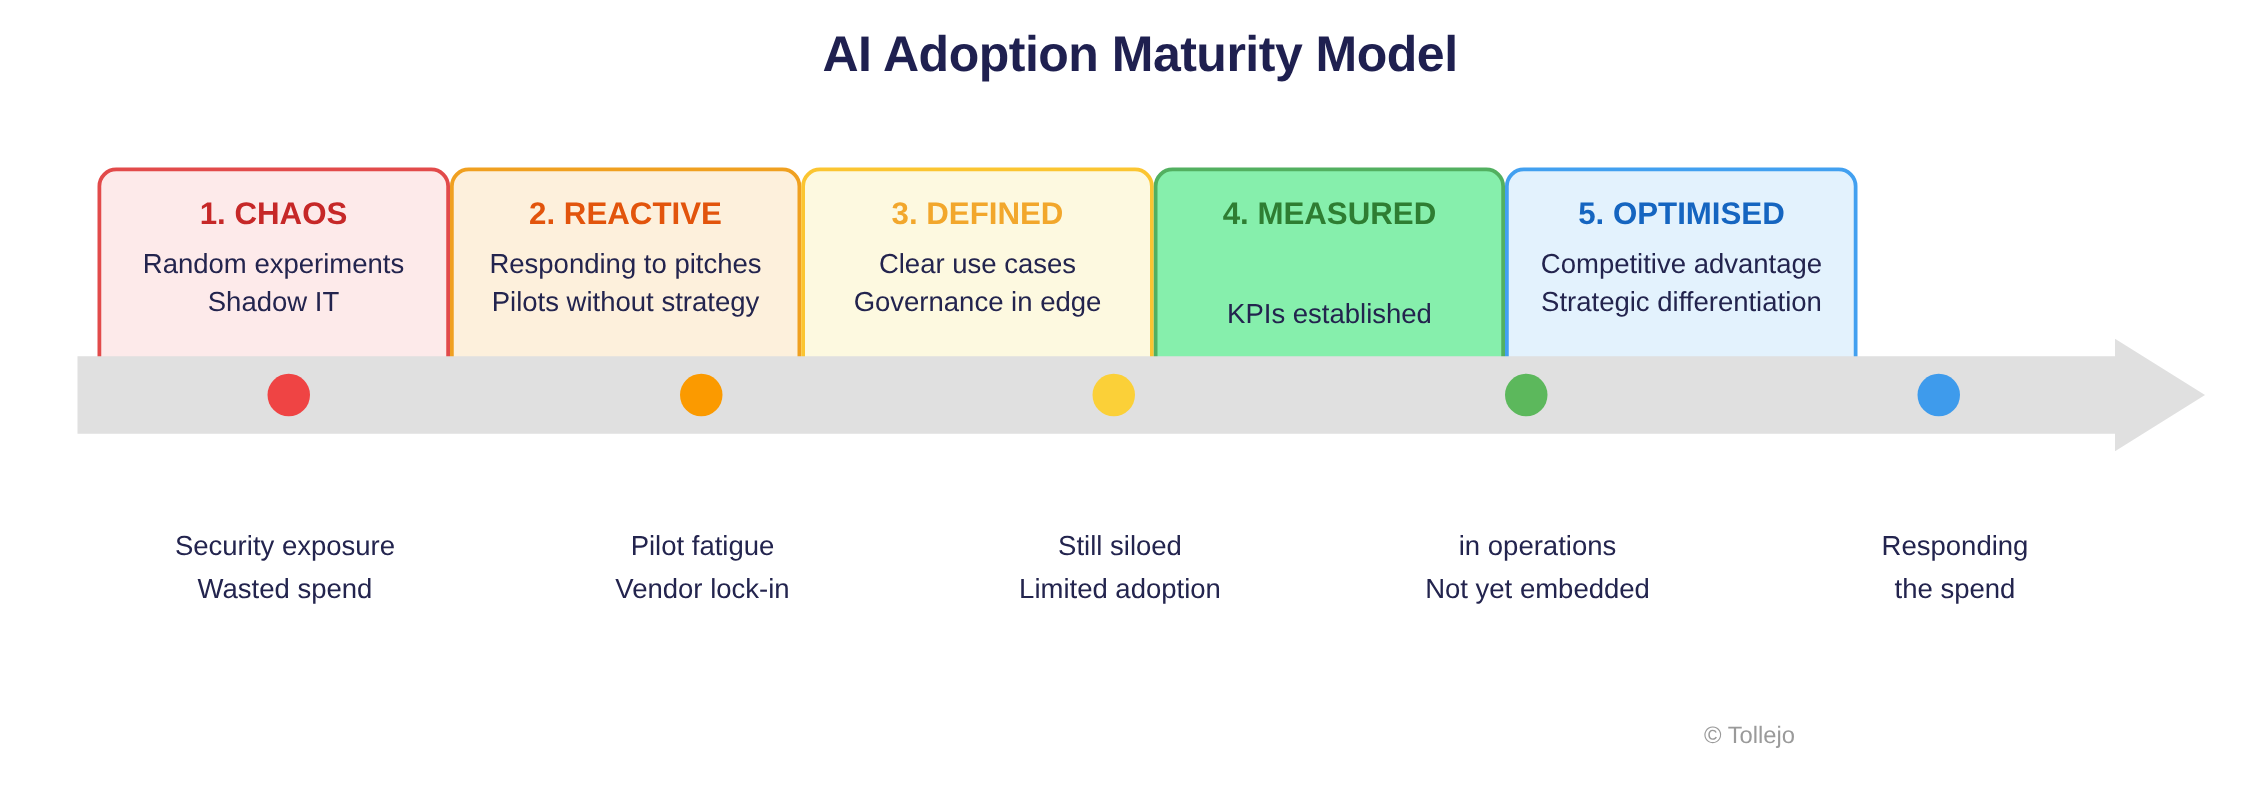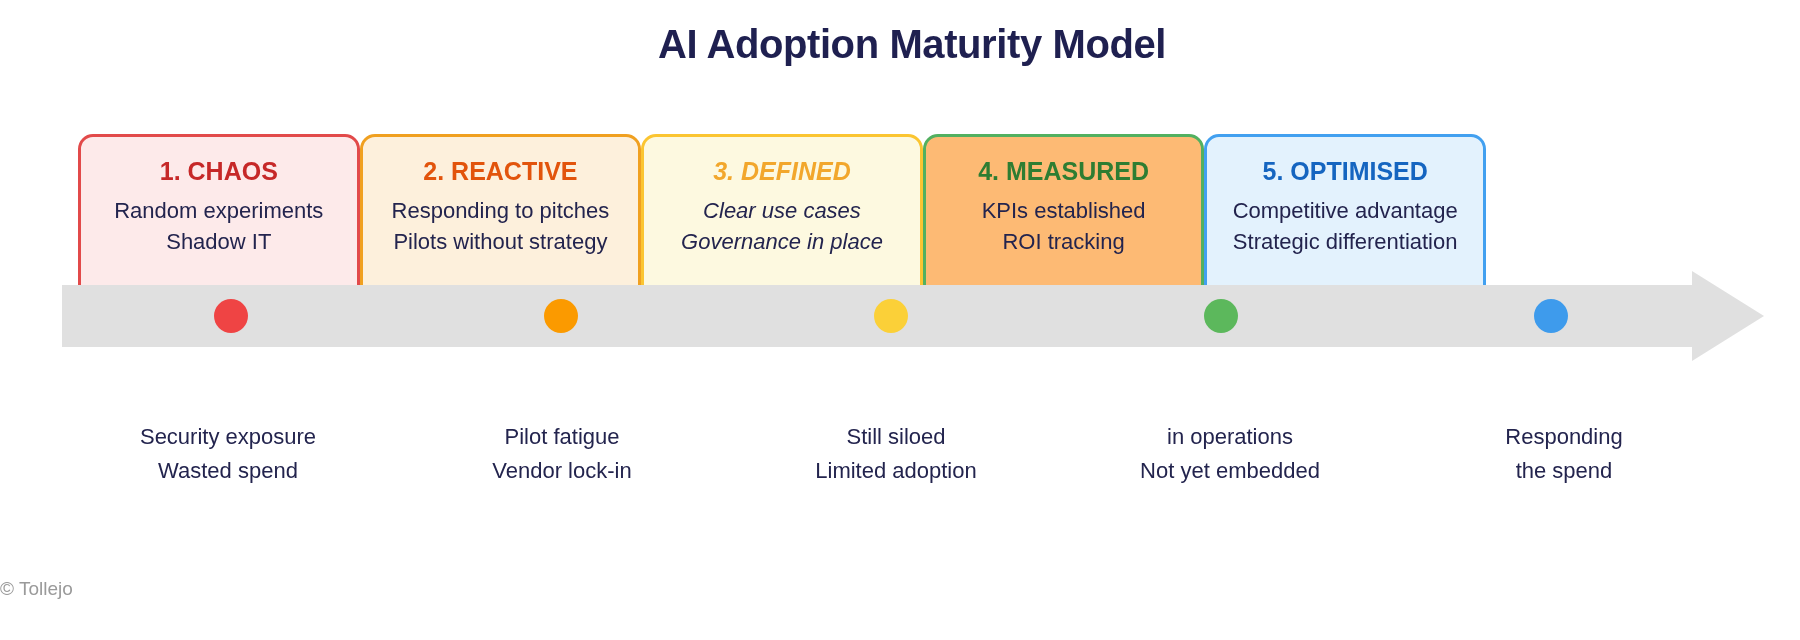--- a/index.html
+++ b/index.html
@@ -114,21 +114,21 @@
     line-height: 1.55;
     color: #23244e;
     white-space: nowrap;
   }
 
   #footer {
     position: absolute;
     top: 578px;
     left: 0;
     width: 1436px;
-    text-align: left;
+    text-align: right;
     font-size: 19px;
     color: #9a9a9a;
   }
 </style>
 </head>
 <body>
 
 <div id="page-title" style="color: rgb(31, 32, 80); margin-left: 12px;">AI Adoption Maturity Model</div>
 
 <div id="cards">
@@ -138,27 +138,27 @@
     <div class="card-line">Random experiments</div>
     <div class="card-line">Shadow IT</div>
   </div>
 
   <div class="card" style="border-color: rgb(240, 160, 32); background: rgb(253, 240, 220);">
     <div class="card-title" style="color: rgb(226, 84, 12); text-align: right;">2. REACTIVE</div>
     <div class="card-line">Responding to pitches</div>
     <div class="card-line">Pilots without strategy</div>
   </div>
 
-  <div class="card" style="border-color: rgb(251, 197, 49); background: rgb(253, 249, 224); font-style: italic;">
+  <div class="card" style="border-color: rgb(251, 197, 49); background: rgb(253, 249, 224);">
     <div class="card-title" style="color: rgb(242, 167, 44);">3. DEFINED</div>
     <div class="card-line">Clear use cases</div>
-    <div class="card-line">Governance in place</div>
-  </div>
-
-  <div class="card" style="border-color: rgb(82, 176, 96); background: #fdba74;">
+    <div class="card-line">Governance in edge</div>
+  </div>
+
+  <div class="card" style="border-color: rgb(82, 176, 96); background: #86efac; gap: 40px;">
     <div class="card-title" style="color: rgb(46, 125, 50);">4. MEASURED</div>
     <div class="card-line">KPIs established</div>
     <div class="card-line">ROI tracking</div>
   </div>
 
   <div class="card" style="border-color: rgb(66, 160, 240); background: rgb(227, 242, 253);">
     <div class="card-title" style="color: rgb(21, 101, 192);">5. OPTIMISED</div>
     <div class="card-line">Competitive advantage</div>
     <div class="card-line">Strategic differentiation</div>
   </div>

